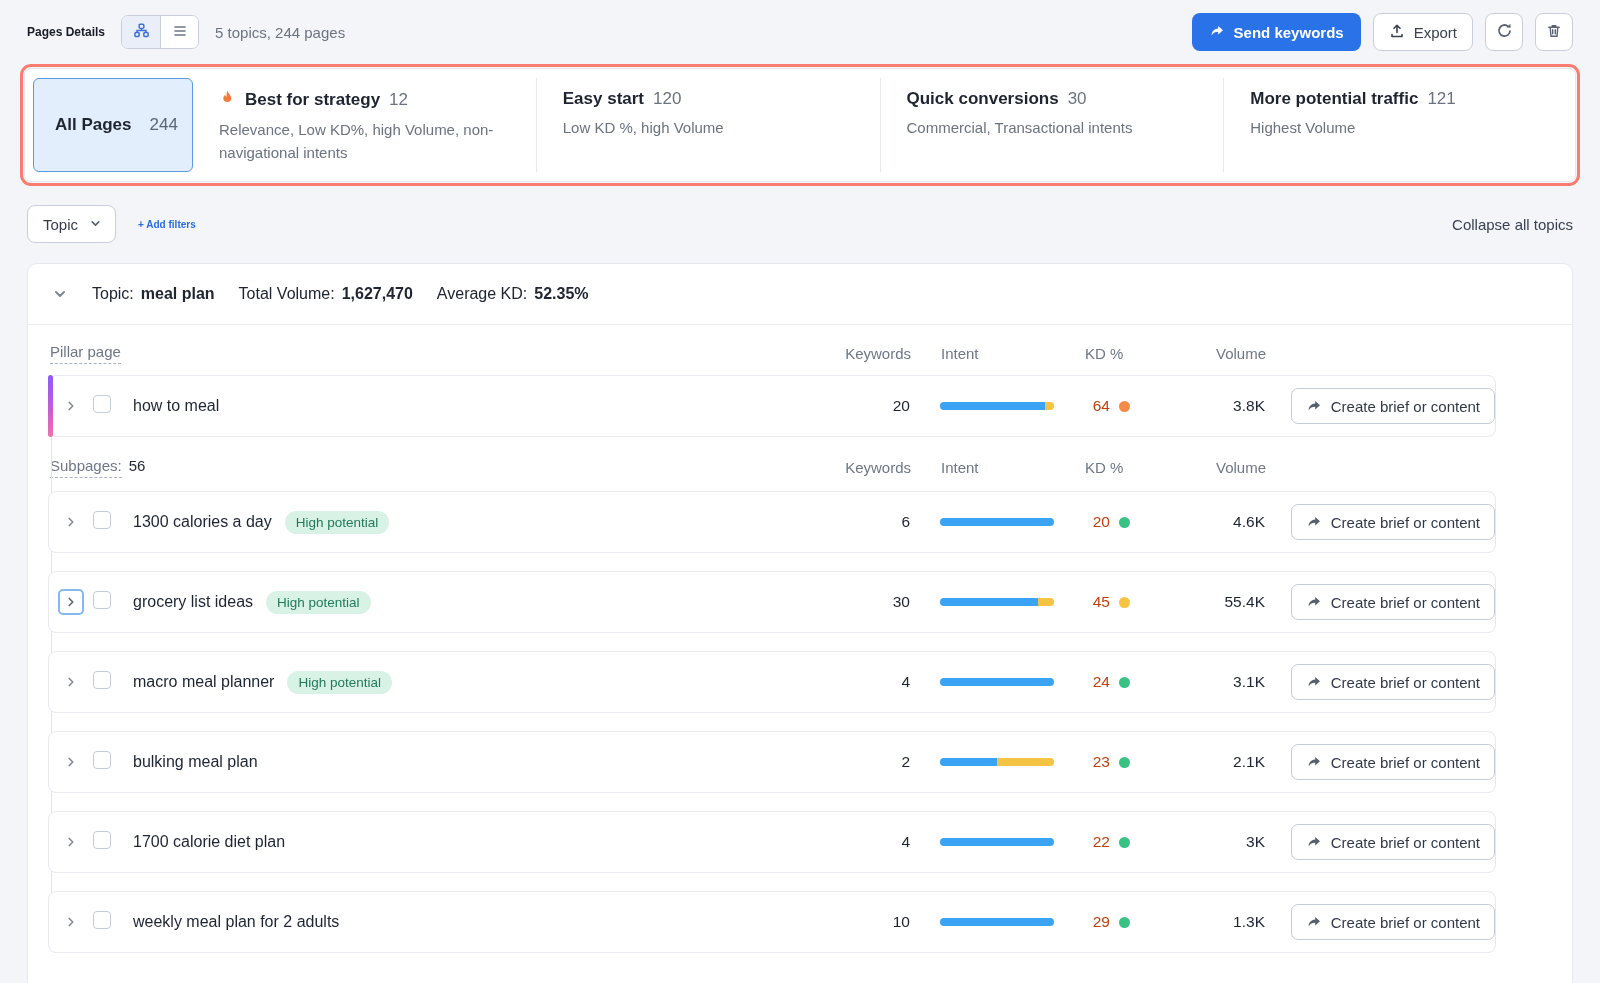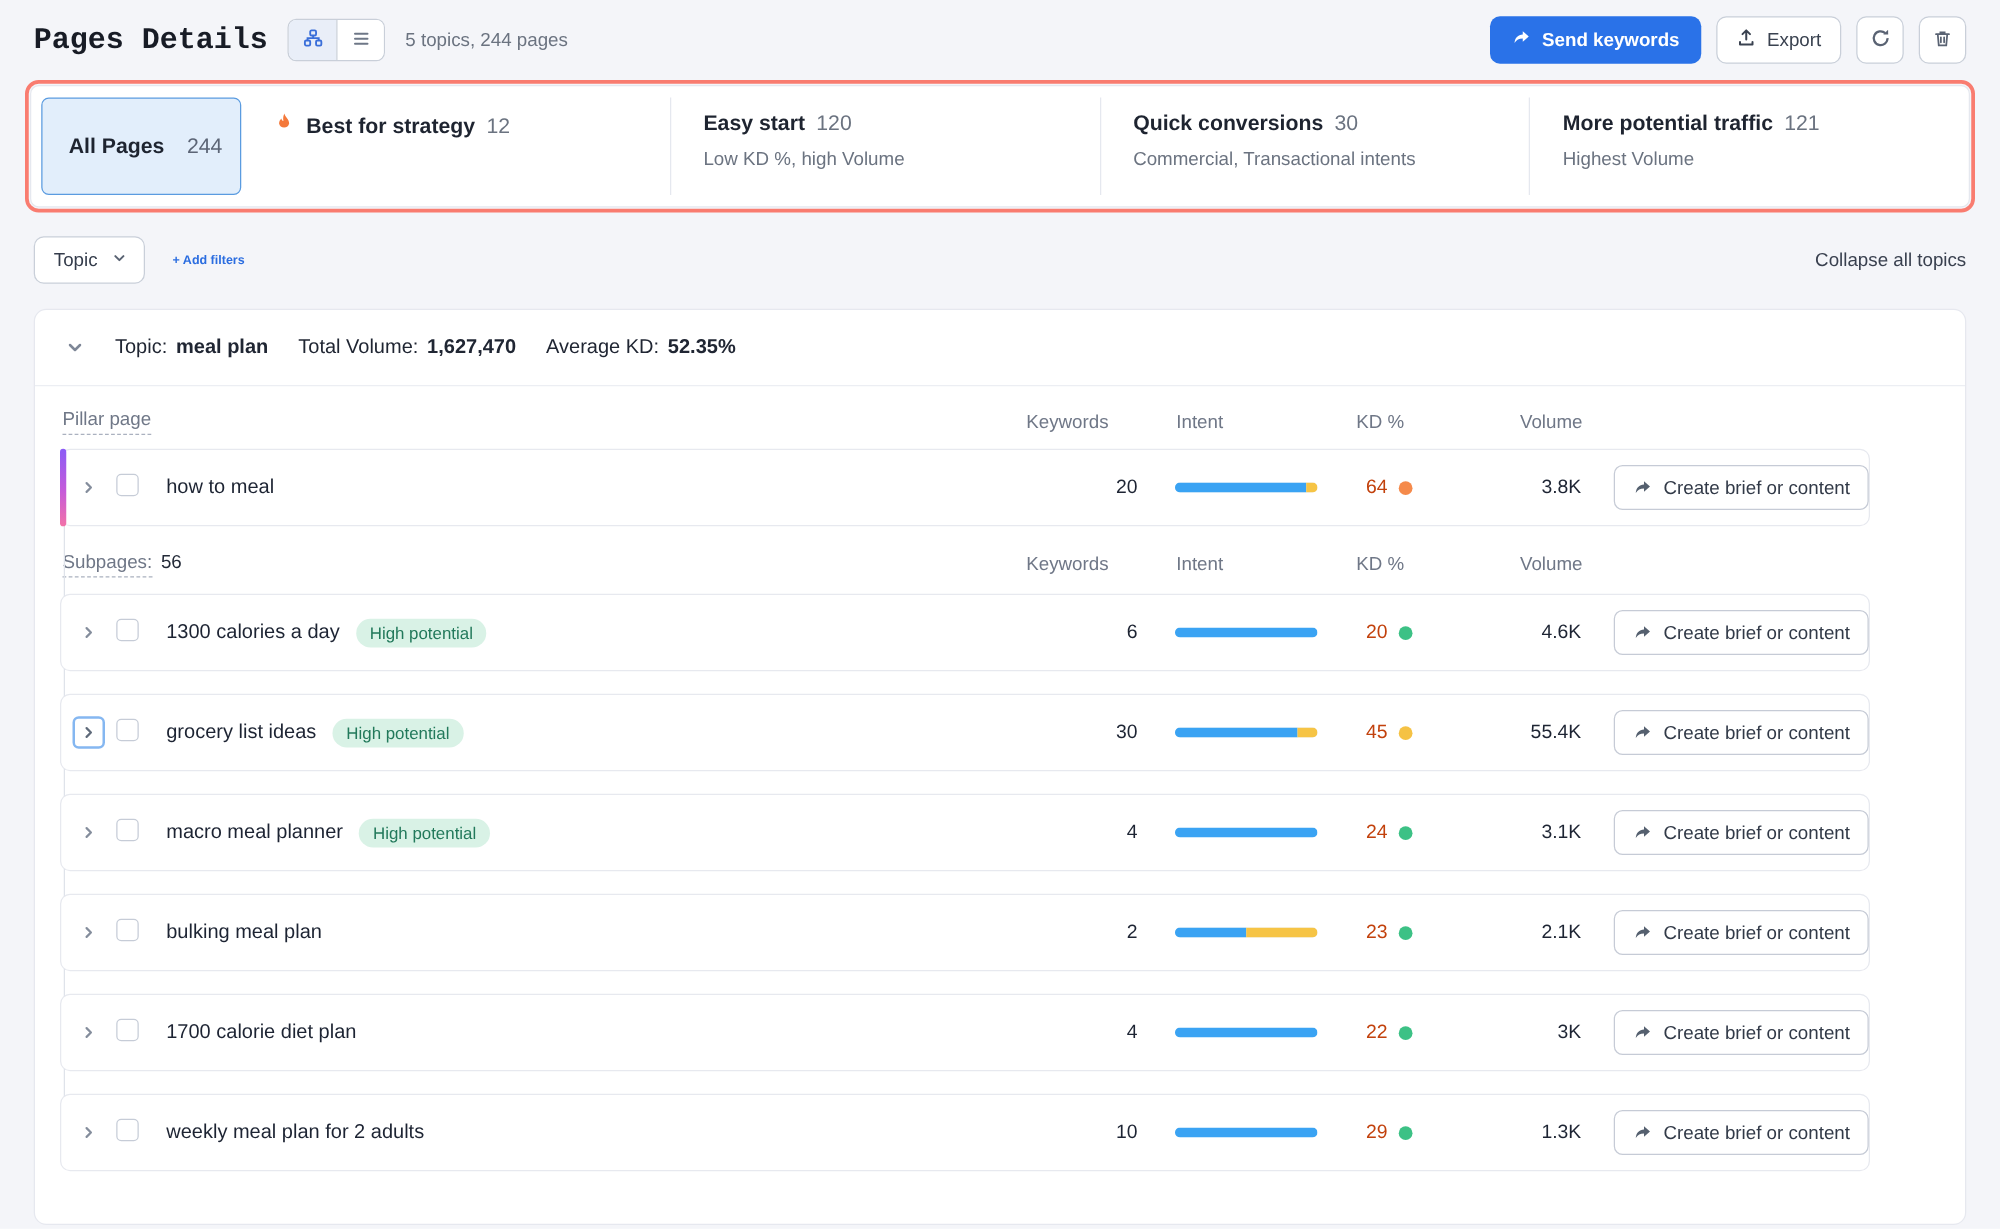--- a/index.html
+++ b/index.html
@@ -7,21 +7,21 @@
   body {
     font-family: "Liberation Sans", sans-serif;
     background: #f4f5f9;
     color: #1e2430;
     overflow: hidden;
   }
   .page { width:1600px; height:983px; position:relative; }
 
   
   .topbar { display:flex; align-items:center; gap:16px; padding:13px 27px 9px; }
-  .page-title { font-size:24px; font-weight:700; color:#181c26;font-family:Liberation Mono, monospace; }
+  .page-title { font-size:12px; font-weight:700; color:#181c26; }
   .seg-control { display:flex; border:1px solid #c9cfd9; border-radius:7px; overflow:hidden; background:#fff; }
   .seg-btn { width:38px; height:32px; display:flex; align-items:center; justify-content:center; border:none; background:#fff; color:#6e7787; cursor:pointer; }
   .seg-btn.selected { background:#e9eef8; color:#3b6fd9; }
   .seg-btn + .seg-btn { border-left:1px solid #c9cfd9; }
   .summary { color:#6b7380; font-size:15px; }
   .topbar-right { margin-left:auto; display:flex; align-items:center; gap:12px; }
   .btn-primary { background:#2a72e8; color:#fff; border:none; border-radius:8px; height:38px; padding:0 17px; font-size:15px; font-weight:700; display:flex; align-items:center; gap:9px; cursor:pointer; font-family:inherit; }
   .btn-secondary { background:#fff; color:#3a4250; border:1px solid #c9cfd9; border-radius:8px; height:38px; padding:0 15px; font-size:15px; display:flex; align-items:center; gap:9px; cursor:pointer; font-family:inherit; }
   .icon-btn { width:38px; height:38px; border:1px solid #c9cfd9; border-radius:8px; background:#fff; color:#5a6373; display:flex; align-items:center; justify-content:center; cursor:pointer; }
 
@@ -56,21 +56,21 @@
   .collapse-chev { background:none; border:none; color:#7e8797; display:flex; align-items:center; cursor:pointer; padding:0; }
 
   .table { position:relative; padding:6px 76px 0 20px; }
   .tree-line { position:absolute; left:23px; top:100px; height:492px; border-left:1.5px solid #dfe3ea; }
   .grid { display:grid; grid-template-columns:44px 36px 1fr 90px 160px 90px 105px 230px; align-items:center; }
   .cols-header { height:44px; color:#6f7787; font-size:15px; }
   .cols-header.sub { height:48px; }
   .label-left { grid-column:1 / 4; padding-left:2px; display:flex; align-items:baseline; gap:7px; }
   .dashed { border-bottom:1px dashed #aab1bf; padding-bottom:3px; cursor:help; }
   .sub-count { color:#232a38; }
-  .h-kw { text-align:left; }
+  .h-kw { text-align:right; }
   .h-intent { padding-left:30px; }
   .h-kd { padding-left:14px; }
   .h-vol { text-align:right; }
 
   .row { position:relative; height:62px; background:#fff; border:1px solid #e7e9ef; border-radius:8px; margin-bottom:18px; }
   .row.pillar { margin-bottom:6px; }
   .pillar-accent { position:absolute; left:-1px; top:-1px; bottom:-1px; width:5px; border-radius:4px; background:linear-gradient(180deg,#8b5cf6 0%,#c65bd9 55%,#f272a8 100%); }
   .c-chev { display:flex; justify-content:center; }
   .chev-btn { width:26px; height:26px; display:flex; align-items:center; justify-content:center; background:none; border:none; color:#848d9c; cursor:pointer; border-radius:5px; }
   .chev-btn.focused { border:2px solid #85b7f1; color:#5f6a7a; }
@@ -162,20 +162,21 @@
       <div class="tab">
         <div class="tab-title">
           <span>
             <svg width="17" height="18" viewBox="0 0 16 16" fill="#f4793b">
                 <path d="M8 1.2 C8.5 3.8 11.6 5.4 11.6 8.7 A3.9 3.9 0 0 1 4 8.7 C4 7 4.9 5.7 5.8 4.9 C5.9 5.9 6.5 6.6 7.3 6.8 C6.8 4.7 7.2 2.8 8 1.2 Z"></path>
               </svg>
           </span>
           <span class="t-label">Best for strategy</span>
           <span class="t-count">12</span>
         </div>
+        <div class="tab-subtitle">Relevance, Low KD%, high Volume, non-navigational intents</div>
       </div>
       <div class="tab divided">
         <div class="tab-title">
           <span class="t-label">Easy start</span>
           <span class="t-count">120</span>
         </div>
         <div class="tab-subtitle">Low KD %, high Volume</div>
       </div>
       <div class="tab divided">
         <div class="tab-title">

